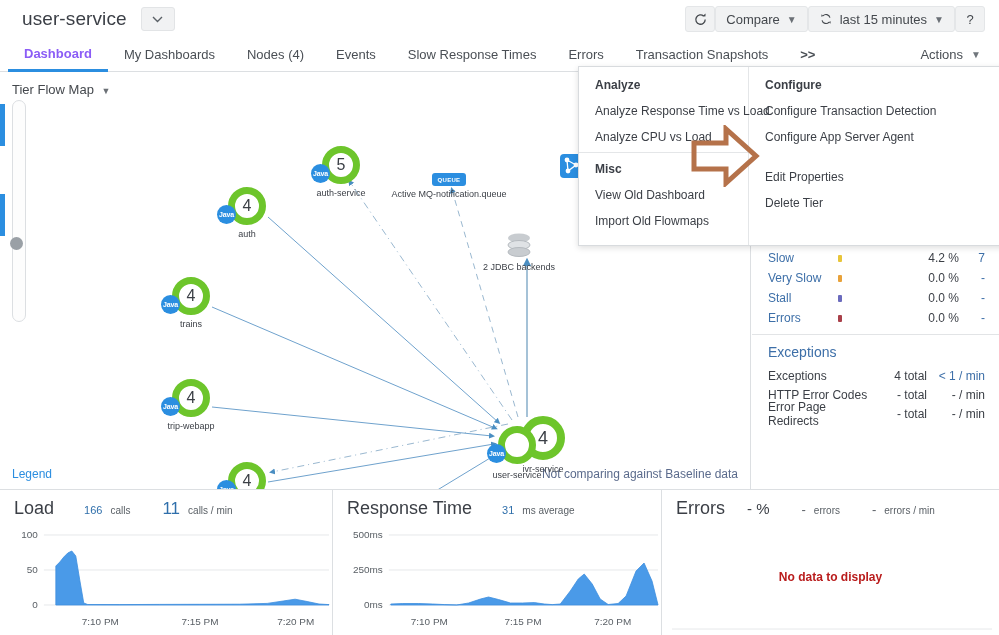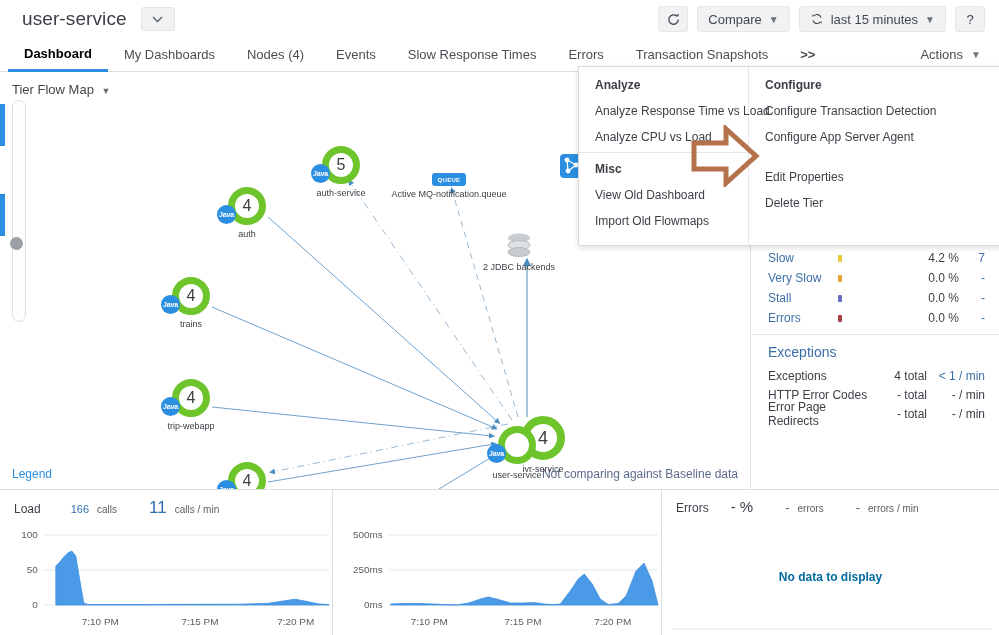--- a/index.html
+++ b/index.html
@@ -25,21 +25,21 @@
     letter-spacing:0.1px;
   }
   .title-caret {
     margin-left:14px; width:34px; height:24px; border-radius:3px;
     background:#f1f2f3; border:1px solid #e2e4e6;
     display:flex; align-items:center; justify-content:center;
     color:#5a6066; font-size:11px; cursor:pointer;
   }
   .topbar-right {
     margin-left:auto; margin-right:14px;
-    display:flex; align-items:center; gap:9px;
+    display:flex; align-items:center; 
   }
   .tb-btn {
     background:#f1f2f3; border:1px solid #e4e6e8; border-radius:3px;
     height:26px; display:flex; align-items:center; gap:7px;
     padding:0 10px; color:#44484d; font-size:13px; cursor:pointer;
     white-space:nowrap;
   }
   .tb-btn.icon-only { width:30px; padding:0; justify-content:center; }
   .tb-btn .cv { font-size:10px; color:#6b7076; }
 
@@ -47,21 +47,21 @@
   .tabbar {
     position:absolute; left:0; top:38px; width:999px; height:34px;
     background:#fff; border-bottom:1px solid #dcdfe2;
     display:flex; align-items:center;
   }
   .tab {
     height:34px; display:flex; align-items:center; padding:0 16px;
     color:#4a4f55; font-size:13px; cursor:pointer; white-space:nowrap;
   }
   .tab:first-child { margin-left:8px; }
-  .tab.active { color:#000000; border-bottom:3px solid #2b8ee0; font-weight:600; }
+  .tab.active { color:#8b5cf6; border-bottom:3px solid #2b8ee0; font-weight:600; }
   .tab.chev { font-weight:700; color:#4a4f55; }
   .actions-tab {
     margin-left:auto; margin-right:18px; display:flex; align-items:center;
     gap:8px; color:#4a4f55; font-size:13px; cursor:pointer;
   }
   .actions-tab .cv { font-size:10px; color:#70767c; }
 
   
   .flowmap {
     position:absolute; left:0; top:72px; width:751px; height:417px;
@@ -182,30 +182,30 @@
     position:absolute; left:0; top:489px; width:999px; height:146px;
     border-top:1px solid #dcdfe2; display:flex; background:#fff;
   }
   .chart {
     height:146px; position:relative; padding-top:8px;
   }
   .chart.load { width:333px; border-right:1px solid #dcdfe2; }
   .chart.rt   { width:329px; border-right:1px solid #dcdfe2; }
   .chart.err  { flex:1; }
   .chd { display:flex; align-items:baseline; padding-left:14px; gap:8px; }
-  .chd .cname { font-size:12px; color:#3b3f46; }
+  .chd .cname { font-size:18px; color:#3b3f46; }
   .chd .cval  { font-size:11px; color:#2f6fab; margin-left:22px; }
   .chd .cunit { font-size:10px; color:#5a6066; }
   .chd .cval2 { font-size:17px; color:#2f6fab; margin-left:24px; }
   .chart.err .cval { margin-left:14px; color:#3b3f46; font-size:15px; }
   .chart.err .cval2 { color:#5a6066; font-size:13px; }
   .plot { position:absolute; left:0; top:36px; width:100%; height:108px; }
   .nodata {
     position:absolute; left:0; right:0; top:80px; text-align:center;
-    font-size:12px; color:#0369a1; font-weight:600;
+    font-size:12px; color:#b91c1c; font-weight:600;
   }
   .axlabel { font-size:10px; fill:#5a6066; }
   .tick { font-size:10px; fill:#5a6066; }
 </style>
 </head>
 <body>
 
 <div class="topbar">
   <div class="app-title">user-service</div>
   <div class="title-caret">
@@ -462,20 +462,25 @@
       <text class="tick" x="38" y="12" text-anchor="end">100</text>
       <text class="tick" x="38" y="47" text-anchor="end">50</text>
       <text class="tick" x="38" y="82" text-anchor="end">0</text>
       <text class="axlabel" x="82" y="99">7:10 PM</text>
       <text class="axlabel" x="182" y="99">7:15 PM</text>
       <text class="axlabel" x="278" y="99">7:20 PM</text>
     </svg>
   </div>
 
   <div class="chart rt">
+    <div class="chd">
+      <span class="cname">Response Time</span>
+      <span class="cval">31</span>
+      <span class="cunit">ms average</span>
+    </div>
     <svg class="plot" viewBox="0 0 329 108" preserveAspectRatio="none">
       <line x1="56" y1="9" x2="326" y2="9" stroke="#e6e8ea"></line>
       <line x1="56" y1="44" x2="326" y2="44" stroke="#e6e8ea"></line>
       <line x1="56" y1="79" x2="326" y2="79" stroke="#e6e8ea"></line>
       <path d="M58,78 L70,77.5 L86,77.5 L100,78 L112,78.6 L124,79 L136,77 L148,73 L156,71 L166,73.5 L178,77 L190,77 L202,76.6 L212,78 L220,78.6 L228,78 L238,65 L246,53 L252,48 L260,58 L268,73 L276,78.5 L286,77.5 L294,70 L304,45 L312,37 L320,55 L326,78.8 L326,79 L58,79 Z" fill="#4a9ae8" stroke="#3d8ede" stroke-width="0.8"></path>
     </svg>
     <svg class="plot" viewBox="0 0 329 108" style="pointer-events:none;">
       <text class="tick" x="50" y="12" text-anchor="end">500ms</text>
       <text class="tick" x="50" y="47" text-anchor="end">250ms</text>
       <text class="tick" x="50" y="82" text-anchor="end">0ms</text>

